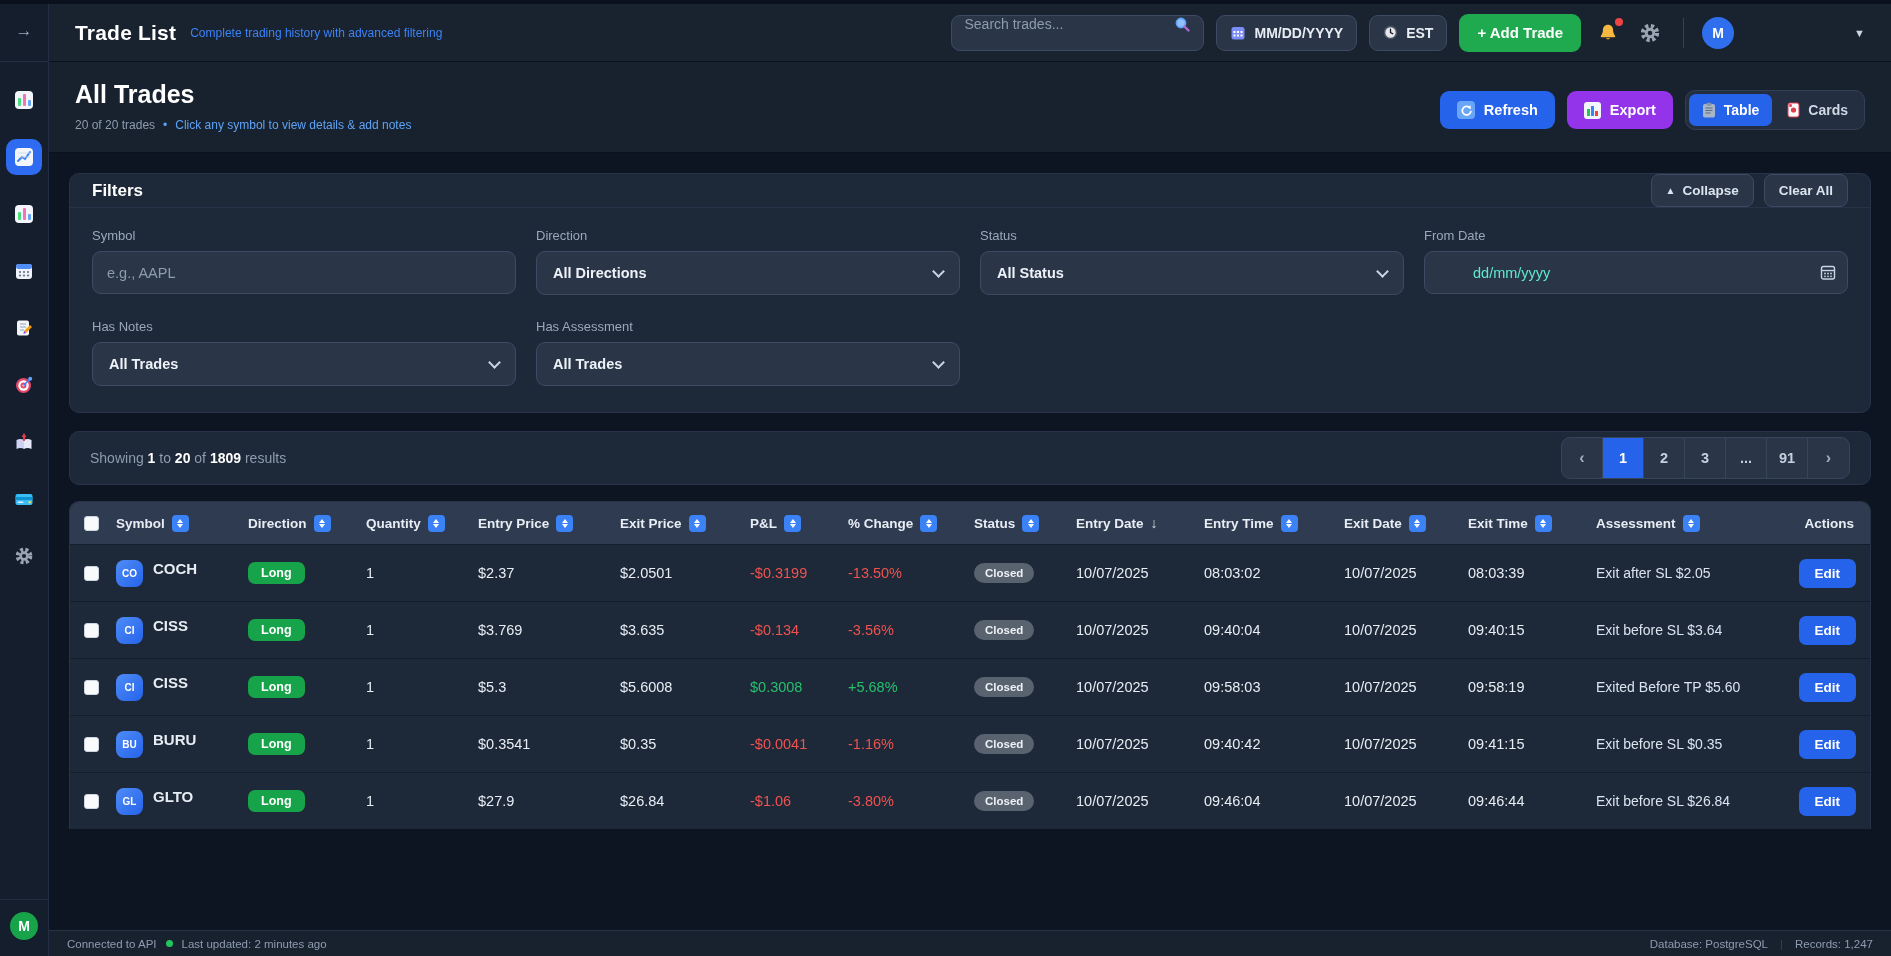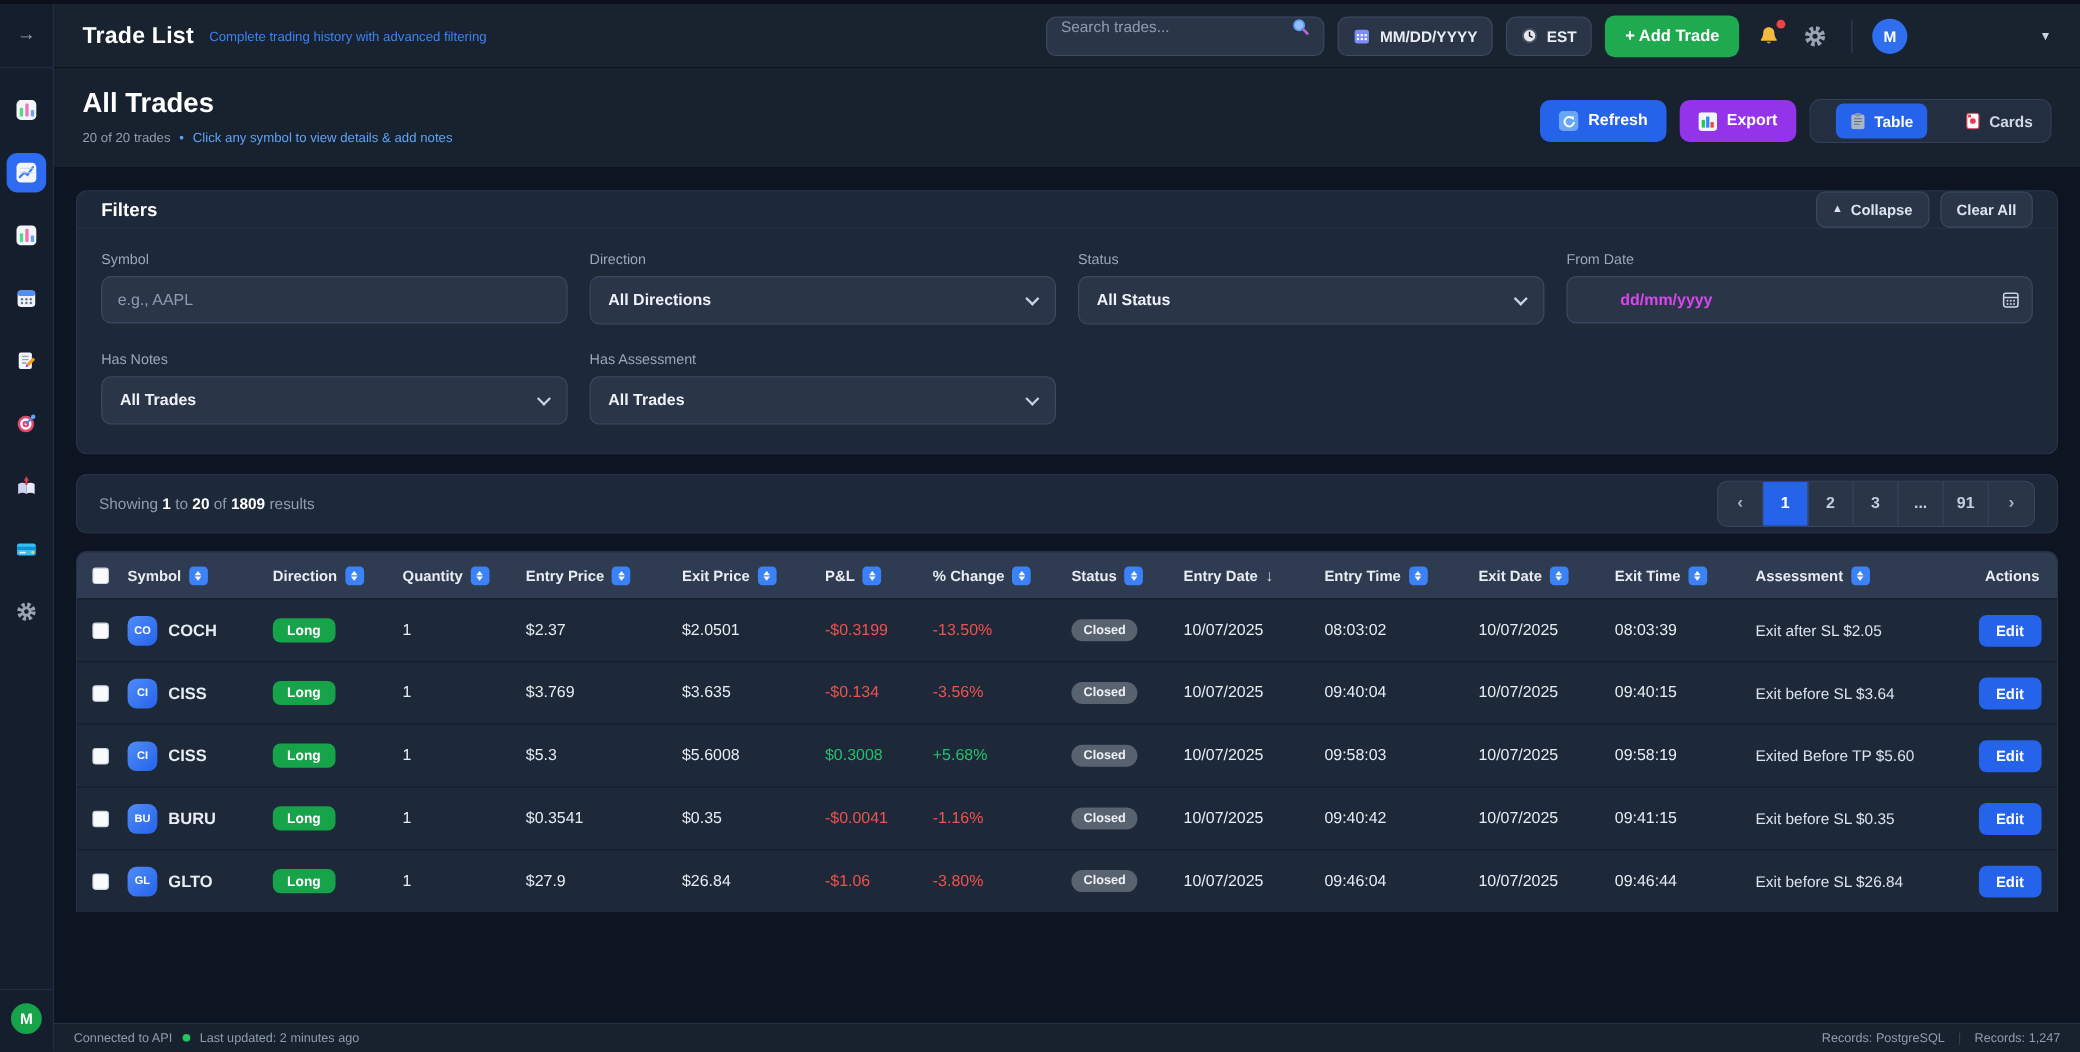--- a/index.html
+++ b/index.html
@@ -64,41 +64,41 @@
   .ph-sub { margin-top:9px; font-size:12px; color:#8e9cb0; display:flex; gap:8px; align-items:center; }
   .ph-link { color:#5ea3f6; cursor:pointer; }
   .ph-dot { color:#5ea3f6; }
   .ph-actions { margin-left:auto; display:flex; gap:12px; margin-top:10px; align-items:center; }
   .btn { height:38px; border:0; border-radius:9px; font-size:14.5px; font-weight:bold; color:#fff;
     padding:0 17px; display:flex; align-items:center; gap:9px; cursor:pointer; font-family:inherit; }
   .btn-blue { background:#2563eb; }
   .btn-purple { background:#9333ea; }
   .toggle-group { background:#232e41; border:1px solid #323f57; border-radius:10px; padding:3px; display:flex; gap:2px; }
   .toggle { height:32px; border:0; border-radius:7px; background:transparent; color:#cfd8e4;
-    font-size:14px; font-weight:bold; padding:0 13px; display:flex; align-items:center; gap:8px; cursor:pointer; font-family:inherit;margin-left:20px; }
+    font-size:14px; font-weight:bold; padding:0 13px; display:flex; align-items:center; gap:8px; cursor:pointer; font-family:inherit; }
   .toggle.active { background:#2563eb; color:#fff; }
   .content { padding:20px 20px 0 20px; }
   .panel { background:#1d2838; border:1px solid #283349; border-radius:10px; }
   
   .filters-head { display:flex; align-items:center; padding:0 22px; border-bottom:1px solid #283349; }
   .filters-title { font-size:17px; font-weight:bold; color:#fff; }
   .filters-actions { margin-left:auto; display:flex; gap:10px; }
   .mini-btn { background:#2a3648; border:1px solid #3c4b63; border-radius:8px; color:#dbe3ee;
     font-size:13.5px; font-weight:bold; padding:8px 14px; cursor:pointer; display:flex; align-items:center; gap:7px; font-family:inherit; }
   .filter-grid { display:grid; grid-template-columns:repeat(4,1fr); gap:24px 20px; padding:20px 22px 26px; }
   .flabel { font-size:13px; color:#9aa8bb; margin-bottom:8px; }
   .finput { width:100%; height:43px; background:#2a3648; border:1px solid #3c4b63; border-radius:9px;
     padding:0 14px; color:#e8edf4; font-size:14.5px; outline:none; font-family:inherit; }
   .finput::placeholder { color:#8e9cb0; }
   .fselect { height:44px; background:#2a3648; border:1px solid #3c4b63; border-radius:9px;
     padding:0 16px; display:flex; align-items:center; cursor:pointer; font-size:14.5px; color:#eef2f8; font-weight:bold; }
   .chev { width:9px; height:9px; border-right:2px solid #cbd5e1; border-bottom:2px solid #cbd5e1;
     transform:rotate(45deg); margin-left:auto; margin-top:-4px; }
   .date-wrap { position:relative; }
-  .date-wrap .finput { color:#d946ef; font-weight:bold;padding-left:48px; }
+  .date-wrap .finput { color:#5eead4; font-weight:normal;padding-left:48px; }
   .date-ico { position:absolute; right:12px; top:13px; }
   
   .results-bar { margin-top:18px; height:54px; display:flex; align-items:center; padding:0 20px; }
   .showing { font-size:14px; color:#8e9cb0; }
   .showing b { color:#fff; }
   .pager { margin-left:auto; display:flex; border:1px solid #36445c; border-radius:9px; overflow:hidden; background:#2a3648; }
   .page { min-width:41px; height:40px; background:transparent; border:0; border-right:1px solid #36445c;
     color:#c6d0dd; font-size:14.5px; font-weight:bold; cursor:pointer; font-family:inherit; }
   .page:last-child { border-right:0; }
   .page.active { background:#2563eb; color:#fff; }
@@ -113,21 +113,21 @@
   .th { display:flex; align-items:center; gap:7px; cursor:pointer; }
   .th.plain { cursor:default; }
   .th.right { justify-content:flex-end; padding-right:16px; }
   .sort { width:17px; height:17px; background:#3b82f6; border-radius:4px; display:inline-flex;
     flex-direction:column; align-items:center; justify-content:center; gap:1px; flex:0 0 auto; }
   .tri-up { width:0; height:0; border-left:3.5px solid transparent; border-right:3.5px solid transparent; border-bottom:4.5px solid #fff; }
   .tri-dn { width:0; height:0; border-left:3.5px solid transparent; border-right:3.5px solid transparent; border-top:4.5px solid #fff; }
   .sorted-arrow { color:#d7dee8; font-size:14px; }
   .cb { width:15px; height:15px; background:#f8fafc; border:1px solid #cbd5e1; border-radius:3px; margin-left:14px; cursor:pointer; }
   .trow { background:#1d2838; height:57px; border-top:1px solid #141d2c; font-size:14.5px; color:#e8edf4; }
-  .sym-cell { display:flex; align-items:center; gap:10px; }
+  .sym-cell { display:flex; gap:10px; }
   .sym-badge { width:27px; height:27px; border-radius:8px; background:linear-gradient(135deg,#4f8cf7,#2563eb);
     color:#fff; font-size:10px; font-weight:bold; display:flex; align-items:center; justify-content:center; cursor:pointer; }
   .sym-name { font-weight:bold; font-size:15px; cursor:pointer; }
   .dir-badge { background:#17a34a; color:#fff; font-size:12.5px; font-weight:bold;
     padding:4px 13px; border-radius:7px; display:inline-block; }
   .status-badge { background:#59636f; color:#eef1f5; font-size:11.5px; font-weight:bold;
     padding:4px 11px; border-radius:10px; display:inline-block; }
   .pnl.down, .chg.down { color:#ef5350; }
   .pnl.up, .chg.up { color:#26c06d; }
   .assess { color:#dbe3ee; font-size:14px; }
@@ -662,17 +662,17 @@
     </div>
 
   </div>
 </div>
 
 <div class="footer">
   <span>Connected to API</span>
   <span class="f-dot"></span>
   <span>Last updated: 2 minutes ago</span>
   <div class="f-right">
-    <span>Records: PostgreSQL</span>
+    <span>Database: PostgreSQL</span>
     <span class="f-sep">|</span>
     <span>Records: 1,247</span>
   </div>
 </div>
 
 </body></html>

